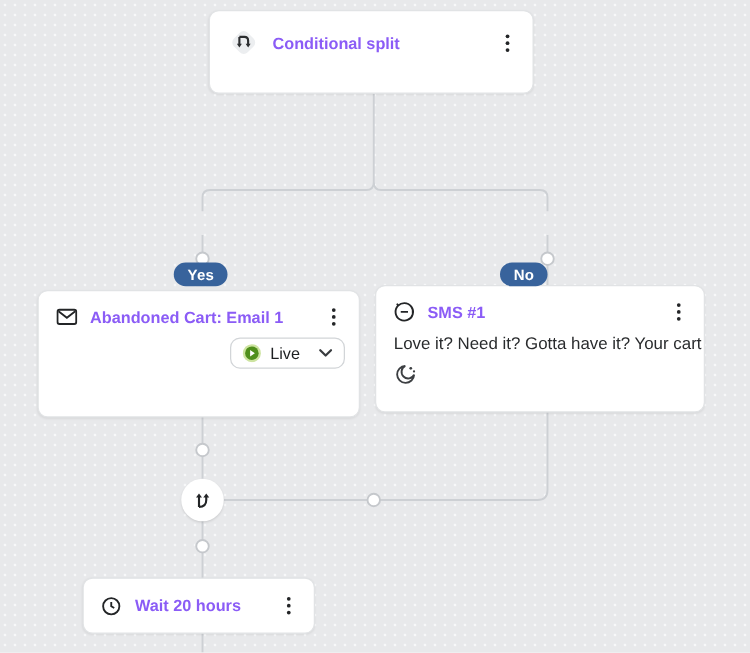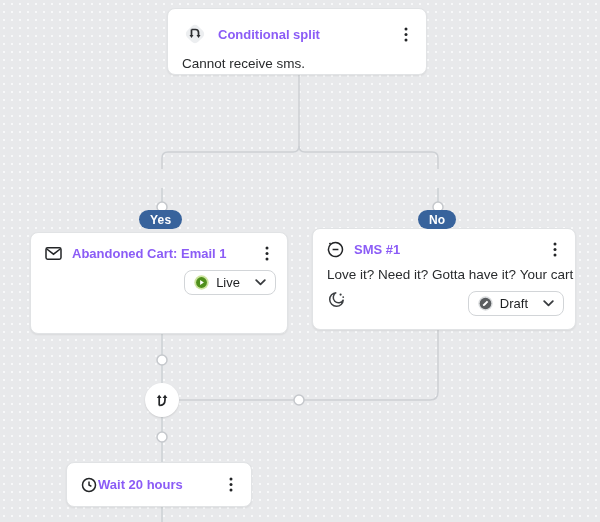--- a/index.html
+++ b/index.html
@@ -30,21 +30,21 @@
   }
   .pill{
     position:absolute;z-index:4;background:#38639c;color:#fff;font-size:12px;font-weight:700;
     border-radius:10px;height:19px;display:flex;align-items:center;justify-content:center;
     padding:0 11px;letter-spacing:.2px;margin-top:41px;
   }
   .merge-node{
     position:absolute;z-index:3;width:34px;height:34px;border-radius:50%;background:#fff;
     box-shadow:0 1px 2px rgba(0,0,0,.12);display:flex;align-items:center;justify-content:center;
   }
-  .wait-row{display:flex;align-items:center;gap:1px;height:100%;padding:0 12px 0 14px;box-sizing:border-box;}
+  .wait-row{display:flex;align-items:center;gap:11px;height:100%;padding:0 12px 0 14px;box-sizing:border-box;}
   .icon{display:flex;align-items:center;justify-content:center;flex:0 0 auto;}
 </style>
 </head>
 <body>
 
 <div class="canvas">
 
   <svg class="wires" width="600" height="522" viewBox="0 0 600 522">
     <g fill="none" stroke="#cdd0d4" stroke-width="1.5">
       <path d="M299 75 V146 Q299 152 293 152 H168 Q162 152 162 158 V169"></path>
@@ -78,25 +78,24 @@
       </span>
       <span class="card-title">Conditional split</span>
       <span class="kebab">
         <svg width="4" height="15" viewBox="0 0 4 15">
           <circle cx="2" cy="2" r="1.5" fill="#232527"></circle>
           <circle cx="2" cy="7.5" r="1.5" fill="#232527"></circle>
           <circle cx="2" cy="13" r="1.5" fill="#232527"></circle>
         </svg>
       </span>
     </div>
-    <div class="card-preview">Cannot receive sms.</div>
   </div>
 
   <div class="pill" style="left:139px;top:169px;">Yes</div>
-  <div class="pill" style="left:418px;top:169px;">No</div>
+  <div class="pill" style="left:400px;top:169px;">No</div>
 
   <div class="card" style="left:30px;top:232px;width:258px;height:102px;">
     <div class="card-header">
       <span class="icon">
         <svg width="17" height="15" viewBox="0 0 17 15" fill="none" stroke="#232527" stroke-width="1.5">
           <rect x="1" y="1.8" width="15" height="11.4" rx="1.6"></rect>
           <path d="M1.8 3 L8.5 8.2 L15.2 3"></path>
         </svg>
       </span>
       <span class="card-title">Abandoned Cart: Email 1</span>
@@ -120,21 +119,21 @@
         <span>Live</span>
         <span class="icon" style="margin-left:8px;">
           <svg width="11" height="7" viewBox="0 0 11 7" fill="none" stroke="#393c3f" stroke-width="1.8" stroke-linecap="round" stroke-linejoin="round">
             <path d="M1.2 1.2 L5.5 5.4 L9.8 1.2"></path>
           </svg>
         </span>
       </button>
     </div>
   </div>
 
-  <div class="card" style="left:312px;top:228px;width:264px;height:102px;">
+  <div class="card" style="left:300px;top:228px;width:264px;height:102px;">
     <div class="card-header">
       <span class="icon">
         <svg width="17" height="17" viewBox="0 0 17 17" fill="none" stroke="#232527" stroke-width="1.5">
           <path d="M8.5 1.5 a7 7 0 1 1 -5 2.05 M3.5 3.55 L2.6 1.9 M3.5 3.55 a7 7 0 0 1 5 -2.05"></path>
           <path d="M5.6 8.5 H11.4"></path>
         </svg>
       </span>
       <span class="card-title">SMS #1</span>
       <span class="kebab">
         <svg width="4" height="15" viewBox="0 0 4 15">
@@ -146,35 +145,20 @@
     </div>
     <div class="card-preview">Love it? Need it? Gotta have it? Your cart i…</div>
     <div class="card-footer footer-between">
       <span class="icon">
         <svg width="17" height="17" viewBox="0 0 17 17">
           <path d="M8.2 1.7 A6.8 6.8 0 1 0 15.3 8.8 A5.3 5.3 0 1 1 8.2 1.7 Z" fill="none" stroke="#3c3f42" stroke-width="1.5"></path>
           <circle cx="12.6" cy="3.6" r="1.1" fill="#3c3f42"></circle>
           <circle cx="15.2" cy="6.1" r="0.9" fill="#3c3f42"></circle>
         </svg>
       </span>
-      <button class="status-btn">
-        <span class="icon">
-          <svg width="15" height="15" viewBox="0 0 15 15">
-            <circle cx="7.5" cy="7.5" r="7.2" fill="#d9dbdd"></circle>
-            <circle cx="7.5" cy="7.5" r="5.8" fill="#5a5d60"></circle>
-            <path d="M4.9 10.1 L5.3 8.3 L8.9 4.7 L10.3 6.1 L6.7 9.7 Z" fill="#ffffff"></path>
-          </svg>
-        </span>
-        <span>Draft</span>
-        <span class="icon" style="margin-left:8px;">
-          <svg width="11" height="7" viewBox="0 0 11 7" fill="none" stroke="#393c3f" stroke-width="1.8" stroke-linecap="round" stroke-linejoin="round">
-            <path d="M1.2 1.2 L5.5 5.4 L9.8 1.2"></path>
-          </svg>
-        </span>
-      </button>
     </div>
   </div>
 
   <div class="merge-node" style="left:145px;top:383px;">
     <span class="icon">
       <svg width="16" height="16" viewBox="0 0 16 16">
         <g fill="none" stroke="#232527" stroke-width="1.7">
           <path d="M5.2 13.5 V5.5"></path>
           <path d="M5.2 13.5 Q11 13.5 11 8 V5.5"></path>
         </g>

